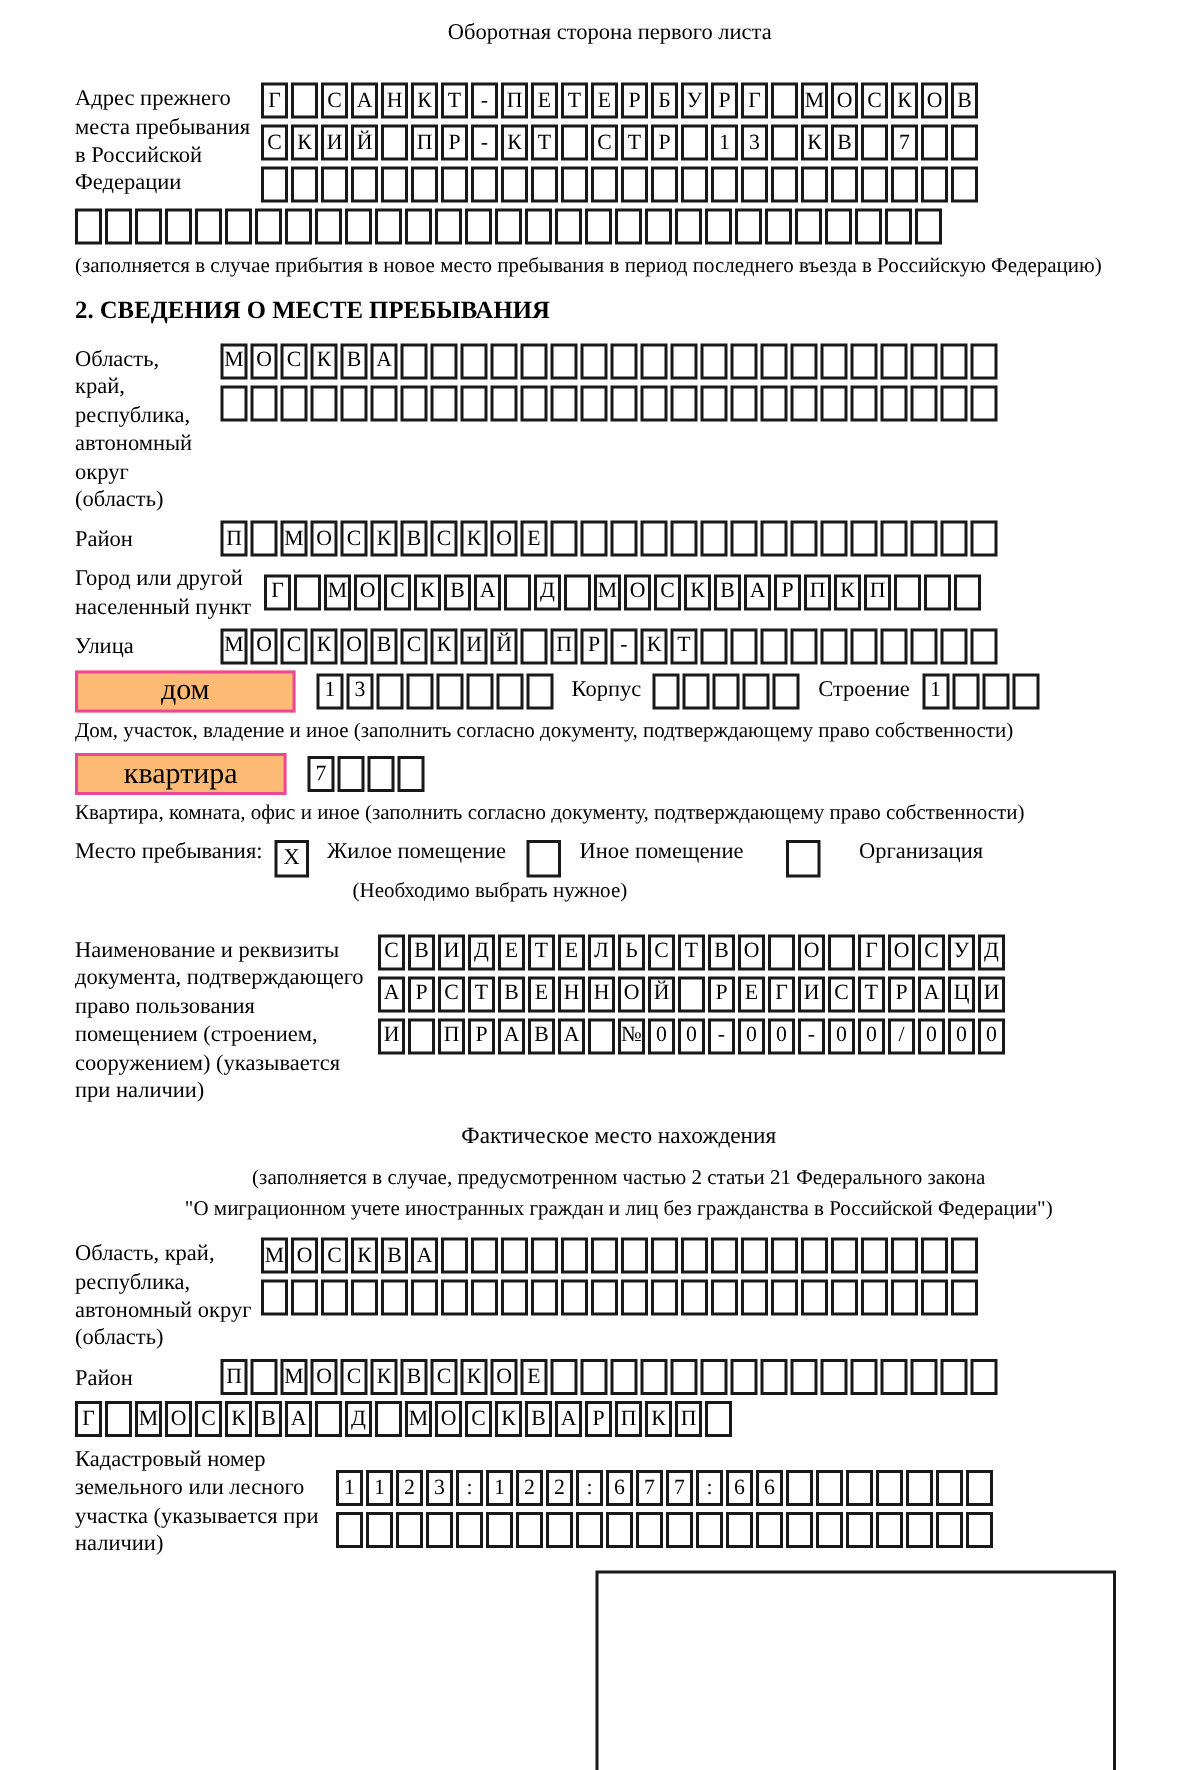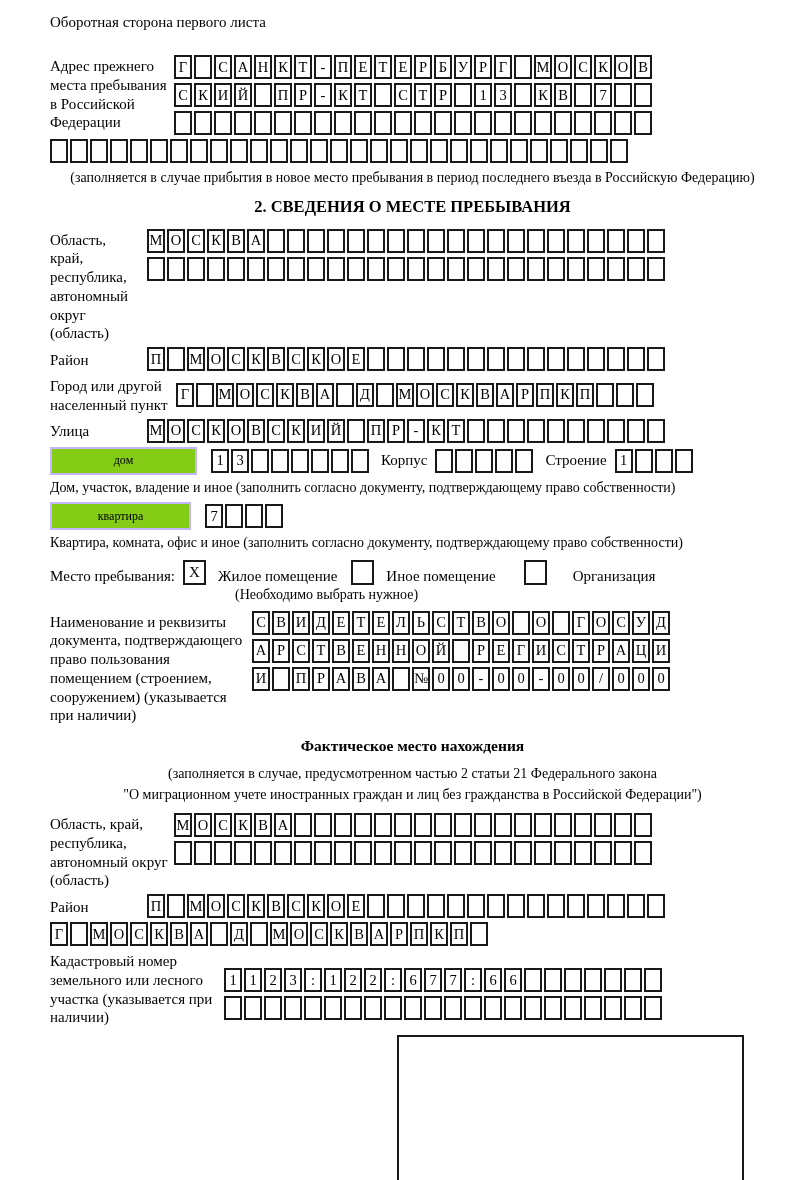--- a/index.html
+++ b/index.html
@@ -1,40 +1,40 @@
 <!DOCTYPE html>
 <html><head>
 <meta charset="utf-8">
 <style>
   *{box-sizing:border-box;margin:0;padding:0}
   html,body{background:#fff}
   body{width:800px;height:1180px;color:#000;font-family:"Liberation Serif",serif;overflow:hidden}
   .page{padding:14px 25px 0 50px}
-  .header-note{text-align:left;font-size:15px;padding-right:12px;margin-bottom:24px}
+  .header-note{text-align:center;font-size:15px;padding-right:12px;margin-bottom:24px}
   .frow{display:flex;align-items:flex-start;margin-bottom:4px}
   .vcenter{align-items:center}
   .flabel{font-size:15px;line-height:1.25;flex:none;padding-top:2px;padding-right:6px}
   .w120{width:124px}.w96{width:97px}.w123{width:126px}.w200{width:202px}.w172{width:174px}
   .rows{display:flex;flex-direction:column;gap:4px}
   .pt18{padding-top:18px}
   .cells{display:flex;gap:2px;flex:none}
   .cell{flex:none;width:18px;height:24px;border:2px solid #191919;display:flex;align-items:center;justify-content:center;font-size:14.5px;background:#fff}
   .caption{font-size:14px;line-height:1.25}
-  .center{text-align:center}
+  .center{text-align:left}
   .mb6{margin-bottom:6px}
-  .section-title{font-size:16.5px;font-weight:bold;text-align:center;margin:10px 0 12px}
-  .sub-title{font-size:15.5px;font-weight:bold;text-align:center;margin:12px 0 8px}
-  .named-rect{border:2px solid #c4b5fd;height:28px;display:flex;align-items:center;justify-content:center;font-size:12px;flex:none;background:#84cc16}
+  .section-title{font-size:16.5px;font-weight:bold;text-align:left;margin:10px 0 12px}
+  .sub-title{font-size:15.5px;font-weight:normal;text-align:center;margin:12px 0 8px}
+  .named-rect{border:2px solid #ec4899;height:28px;display:flex;align-items:center;justify-content:center;font-size:20px;flex:none;background:#fdba74}
   .house-rect{width:147px}
   .apt-rect{width:141px}
   .inline-label{font-size:15px;flex:none;padding:0 8px 0 12px}
   .checkbox{width:23px;height:25px;border:2px solid #191919;display:inline-flex;align-items:center;justify-content:center;font-size:15px;flex:none;background:#fff}
-  .stay-row{display:flex;align-items:flex-end;font-size:15px;margin:8px 0 2px}
+  .stay-row{display:flex;align-items:flex-start;font-size:15px;margin:8px 0 2px}
   .stay-row .opt{padding:0 14px 0 12px}
-  .stay-note{font-size:14px;margin:0 0 8px 185px}
+  .stay-note{font-size:14px;margin:0 0 20px 185px}
   .law-caption{font-size:14px;text-align:center;line-height:1.5;margin-bottom:8px}
   .stamp-wrap{margin-left:285px;width:470px;margin-top:8px}
   .stamp-box{width:347px;height:172px;border:2px solid #191919;margin:0 auto;background:#fff}
 </style>
 </head>
 <body>
 
 <div class="page">
 
   <div class="header-note">Оборотная сторона первого листа</div>

